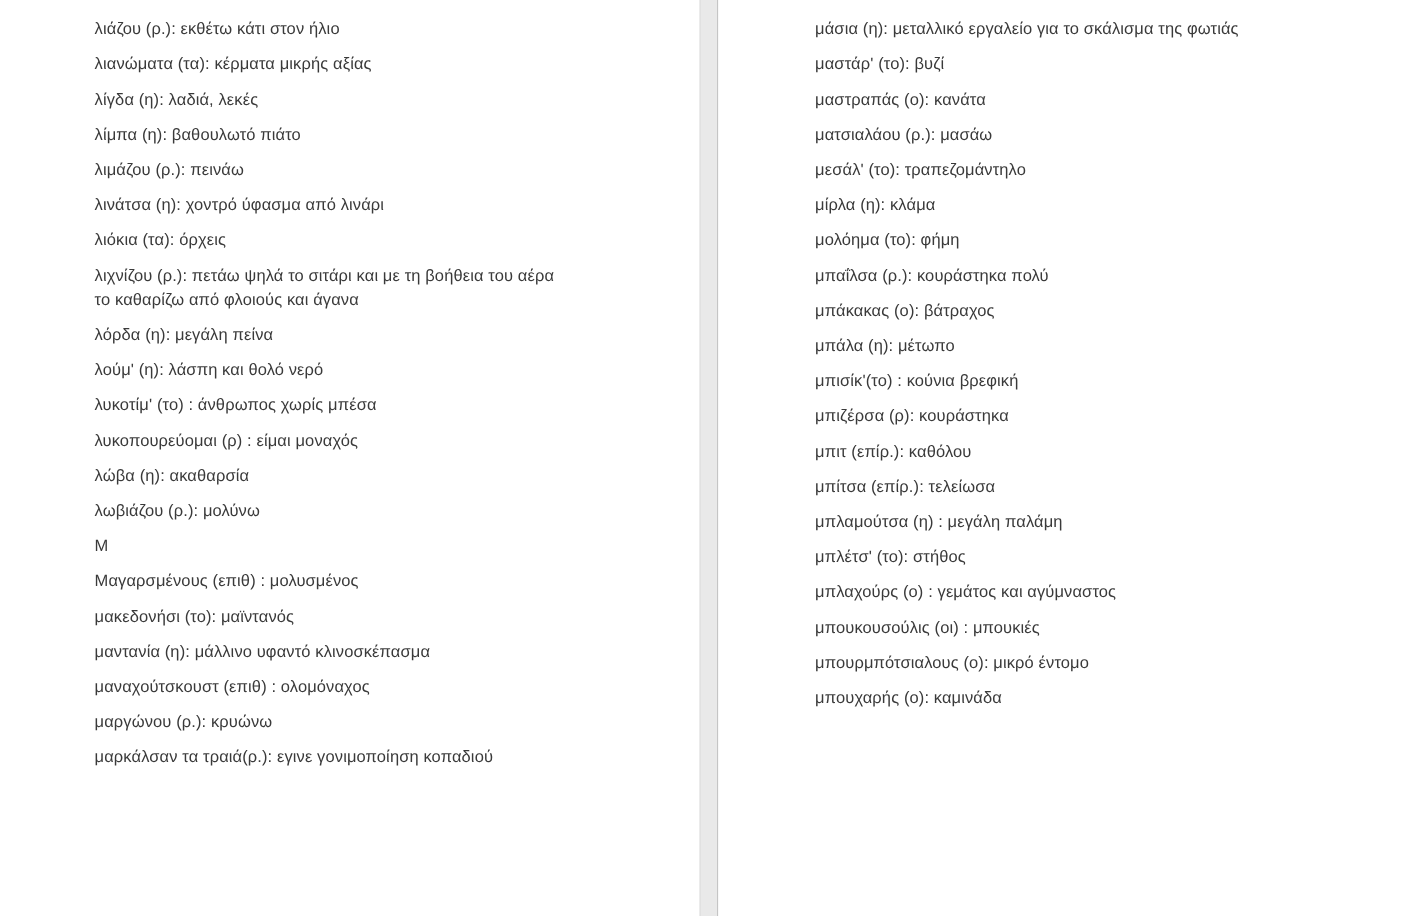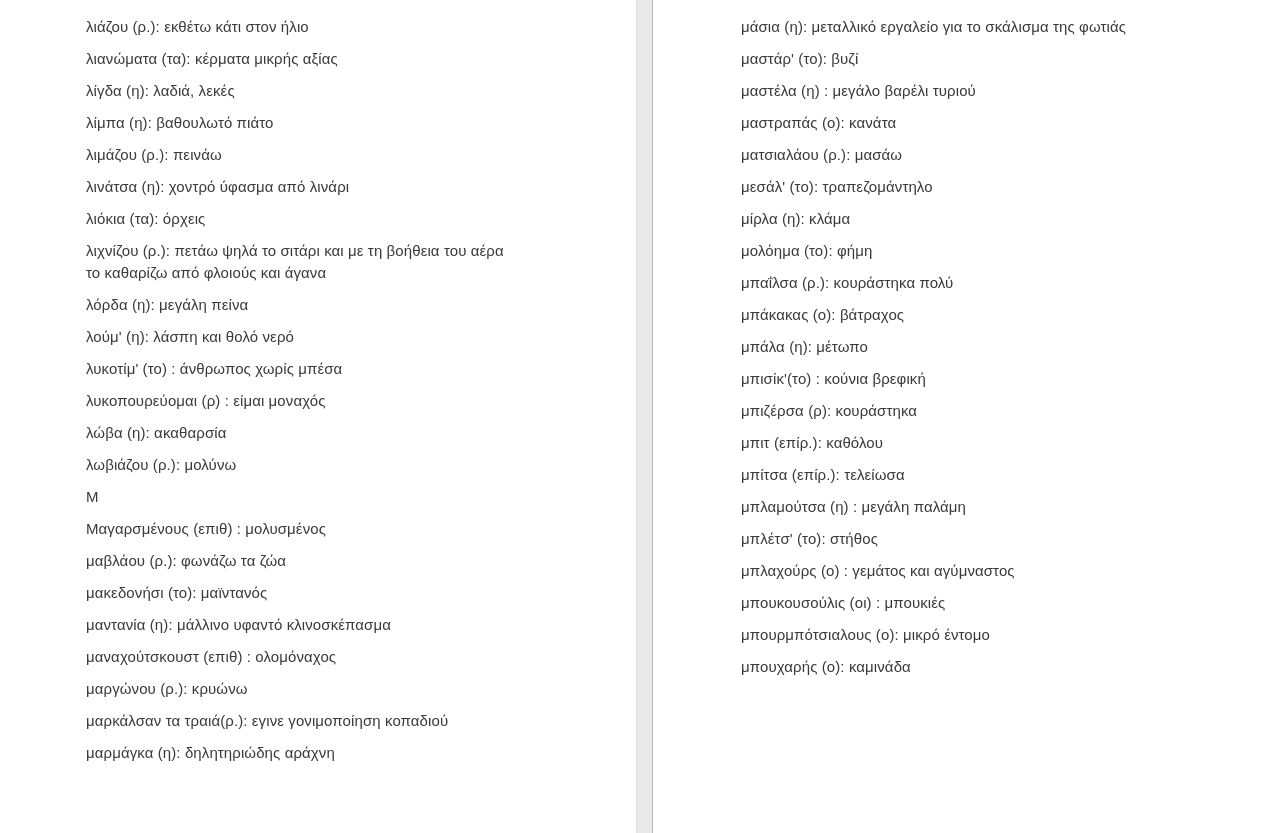--- a/index.html
+++ b/index.html
@@ -66,37 +66,34 @@
         <p class="entry">λιόκια (τα): όρχεις</p>
         <p class="entry">λιχνίζου (ρ.): πετάω ψηλά το σιτάρι και με τη βοήθεια του αέρα το καθαρίζω από φλοιούς και άγανα</p>
         <p class="entry">λόρδα (η): μεγάλη πείνα</p>
         <p class="entry">λούμ' (η): λάσπη και θολό νερό</p>
         <p class="entry">λυκοτίμ' (το) : άνθρωπος χωρίς μπέσα</p>
         <p class="entry">λυκοπουρεύομαι (ρ) : είμαι μοναχός</p>
         <p class="entry">λώβα (η): ακαθαρσία</p>
         <p class="entry">λωβιάζου (ρ.): μολύνω</p>
         <p class="entry">Μ</p>
         <p class="entry">Μαγαρσμένους (επιθ) : μολυσμένος</p>
-        <p class="entry">μαβλάου (ρ.): φωνάζω τα ζώα</p>
         <p class="entry">μακεδονήσι (το): μαϊντανός</p>
         <p class="entry">μαντανία (η): μάλλινο υφαντό κλινοσκέπασμα</p>
         <p class="entry">μαναχούτσκουστ (επιθ) : ολομόναχος</p>
         <p class="entry">μαργώνου (ρ.): κρυώνω</p>
         <p class="entry">μαρκάλσαν τα τραιά(ρ.): εγινε γονιμοποίηση κοπαδιού</p>
-        <p class="entry">μαρμάγκα (η): δηλητηριώδης αράχνη</p>
       </div>
   </div>
 
   <div id="page-divider"></div>
 
   <div id="page-right" class="page">
     <div class="page-content">
         <p class="entry">μάσια (η): μεταλλικό εργαλείο για το σκάλισμα της φωτιάς</p>
         <p class="entry">μαστάρ' (το): βυζί</p>
-        <p class="entry">μαστέλα (η) : μεγάλο βαρέλι τυριού</p>
         <p class="entry">μαστραπάς (ο): κανάτα</p>
         <p class="entry">ματσιαλάου (ρ.): μασάω</p>
         <p class="entry">μεσάλ' (το): τραπεζομάντηλο</p>
         <p class="entry">μίρλα (η): κλάμα</p>
         <p class="entry">μολόημα (το): φήμη</p>
         <p class="entry">μπαΐλσα (ρ.): κουράστηκα πολύ</p>
         <p class="entry">μπάκακας (ο): βάτραχος</p>
         <p class="entry">μπάλα (η): μέτωπο</p>
         <p class="entry">μπισίκ'(το) : κούνια βρεφική</p>
         <p class="entry">μπιζέρσα (ρ): κουράστηκα</p>

